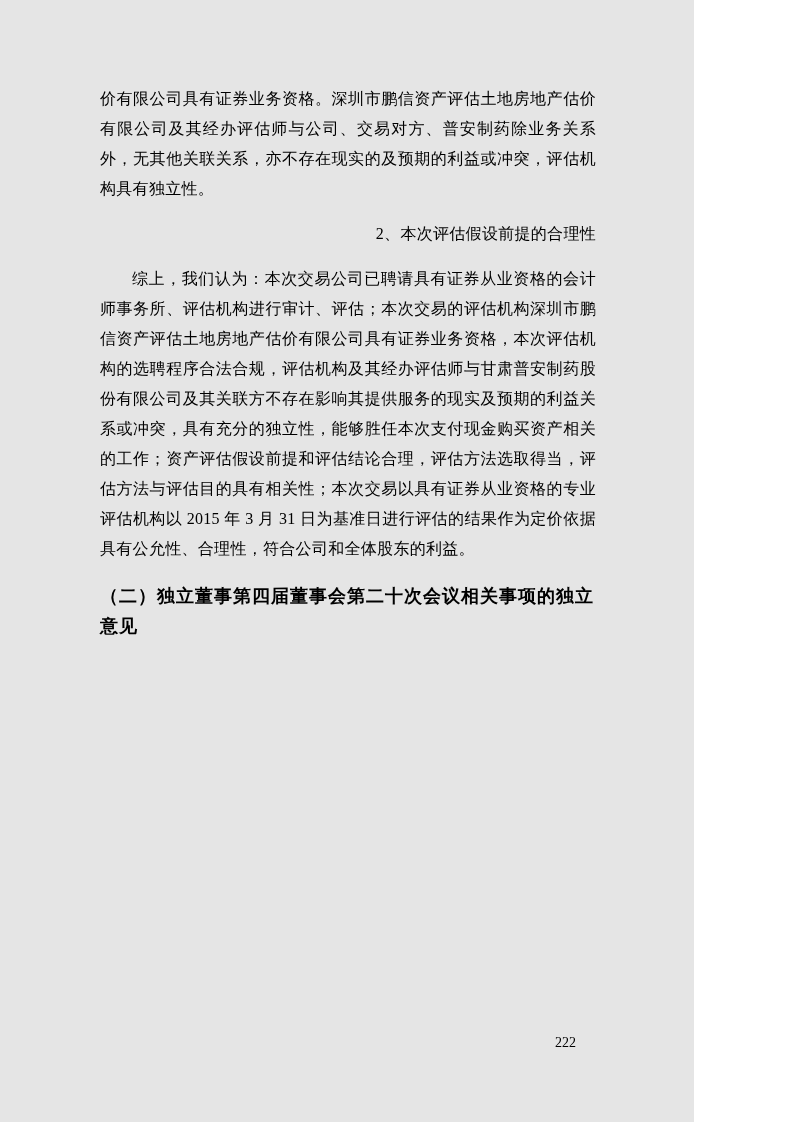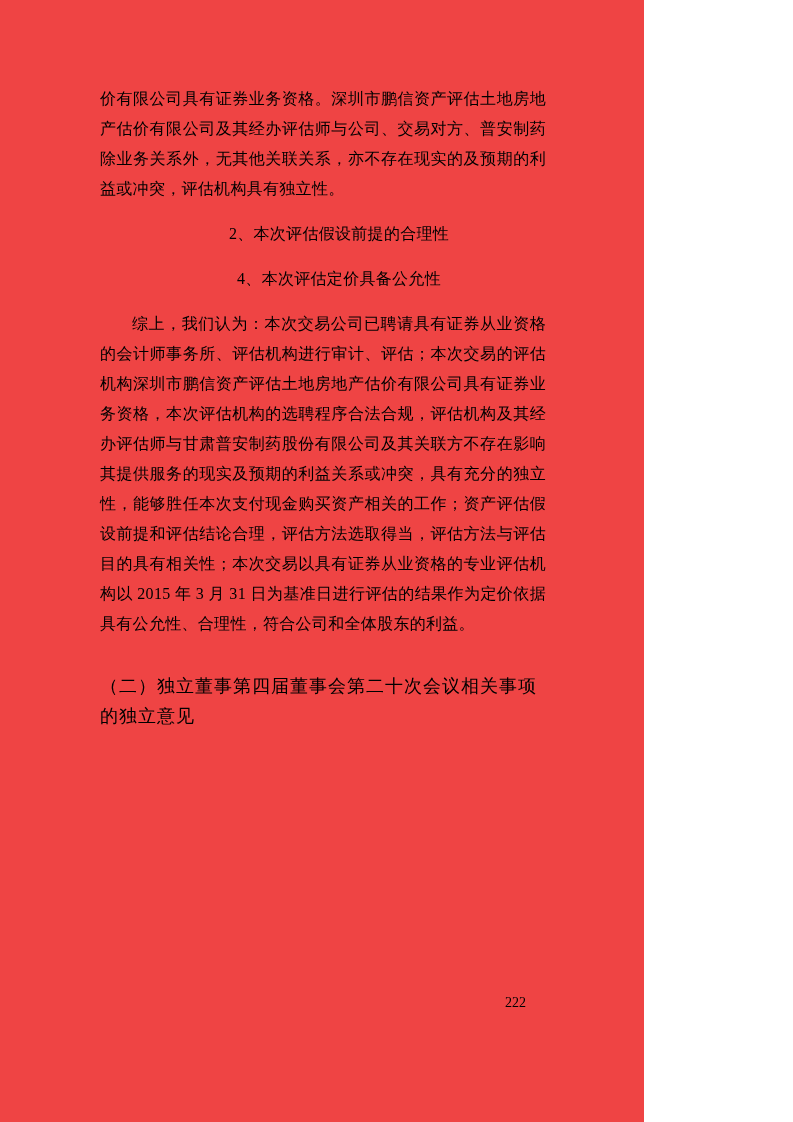--- a/index.html
+++ b/index.html
@@ -2,23 +2,23 @@
 <html><head>
 <meta charset="utf-8">
 <style>
   html, body {
     margin: 0;
     padding: 0;
     background: #ffffff;
   }
   .page {
     position: relative;
-    width: 644px;
+    width: 694px;
     height: 1122px;
-    background: #ef4444;
+    background: #e5e5e5;
     overflow: hidden;
     font-family: "Liberation Serif", "DejaVu Serif", serif;
     color: #000000;
   }
   .content {
     box-sizing: border-box;
     padding: 84px 98px 0 100px;
   }
   .block {
     font-size: 16px;
@@ -28,46 +28,45 @@
     letter-spacing: 0.3px;
   }
   .p-cont {
     text-indent: 0;
   }
   .p {
     text-indent: 2em;
   }
   .h-num {
     text-indent: 2em;
-    text-align: center;
+    text-align: right;
   }
   .h-sec {
     font-family: "Liberation Sans", "DejaVu Sans", sans-serif;
-    font-weight: normal;
+    font-weight: bold;
     font-size: 18px;
     line-height: 30px;
-    margin-top: 32px;
+    margin-top: 17px;
     text-indent: 0;
     text-align: left;
     letter-spacing: 1px;
   }
   .page-number {
     position: absolute;
-    top: 995px;
+    top: 1035px;
     right: 118px;
     font-size: 14px;
     font-family: "Liberation Serif", "DejaVu Serif", serif;
     color: #000000;
   }
 </style>
 </head>
 <body>
 
 <div class="page">
   <div class="content">
     <div class="block p-cont">价有限公司具有证券业务资格。深圳市鹏信资产评估土地房地产估价有限公司及其经办评估师与公司、交易对方、普安制药除业务关系外，无其他关联关系，亦不存在现实的及预期的利益或冲突，评估机构具有独立性。</div>
     <div class="block h-num">2、本次评估假设前提的合理性</div>
-    <div class="block h-num">4、本次评估定价具备公允性</div>
     <div class="block p">综上，我们认为：本次交易公司已聘请具有证券从业资格的会计师事务所、评估机构进行审计、评估；本次交易的评估机构深圳市鹏信资产评估土地房地产估价有限公司具有证券业务资格，本次评估机构的选聘程序合法合规，评估机构及其经办评估师与甘肃普安制药股份有限公司及其关联方不存在影响其提供服务的现实及预期的利益关系或冲突，具有充分的独立性，能够胜任本次支付现金购买资产相关的工作；资产评估假设前提和评估结论合理，评估方法选取得当，评估方法与评估目的具有相关性；本次交易以具有证券从业资格的专业评估机构以 2015 年 3 月 31 日为基准日进行评估的结果作为定价依据具有公允性、合理性，符合公司和全体股东的利益。</div>
     <div class="block h-sec">（二）独立董事第四届董事会第二十次会议相关事项的独立意见</div>
   </div>
   <div class="page-number">222</div>
 </div>
 
 </body></html>

